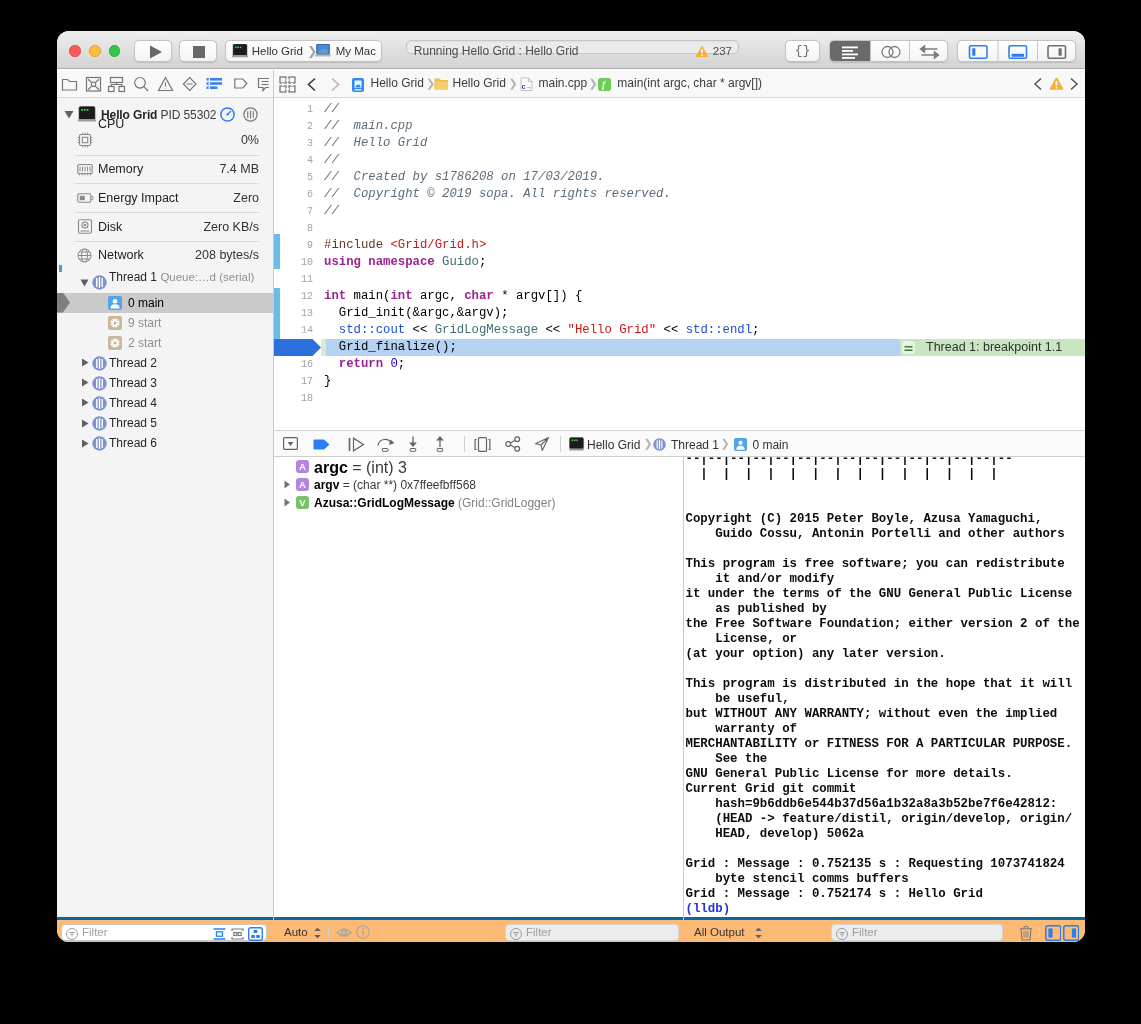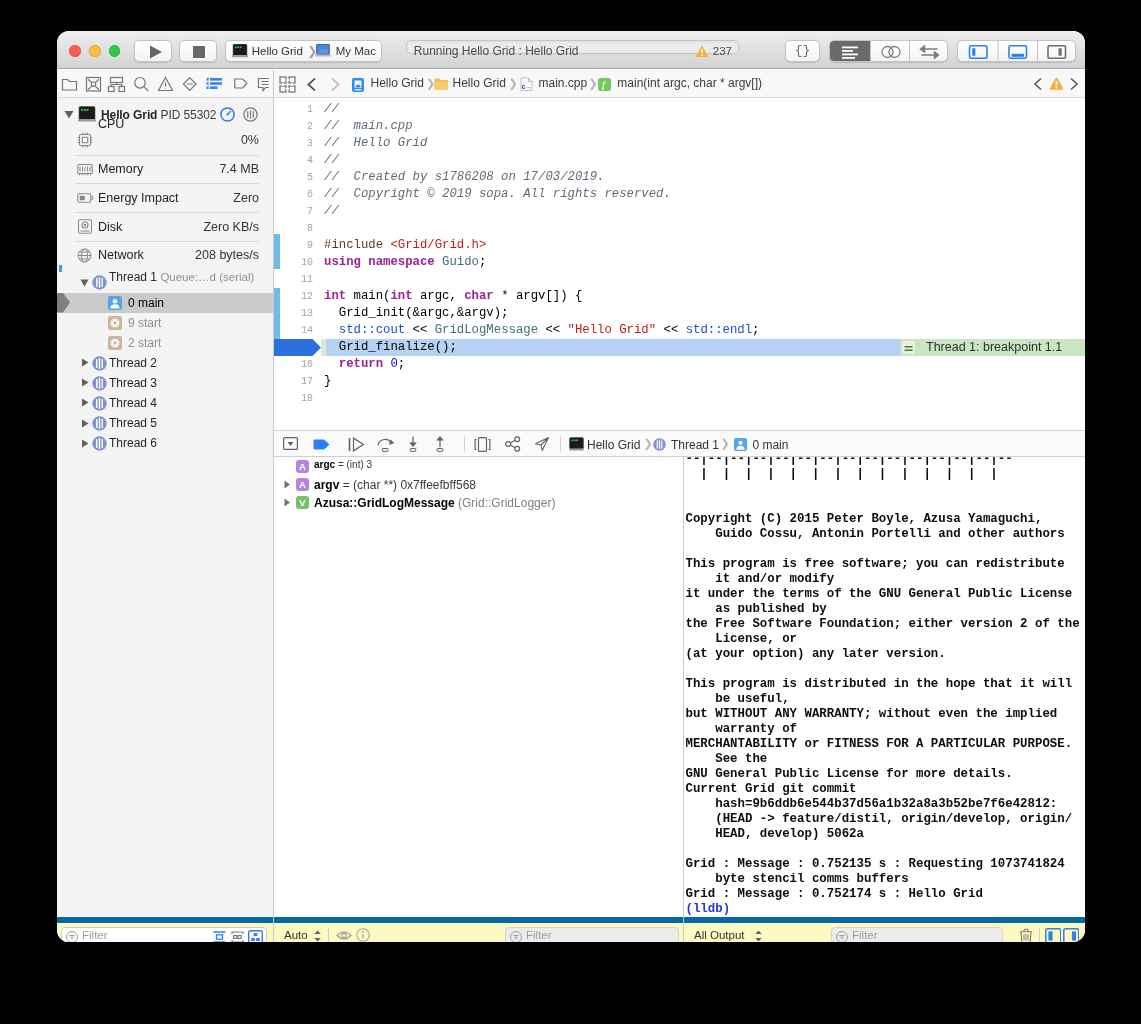--- a/index.html
+++ b/index.html
@@ -8,21 +8,21 @@
 #titlebar{position:absolute;left:0;top:0;width:1028px;height:38px;background:linear-gradient(#eeeeee,#dfdfdf 55%,#d3d3d3);border-bottom:1px solid #acacac}
 .tbtn{position:absolute;top:8.5px;height:22px;background:linear-gradient(#ffffff,#f3f3f3);border:1px solid #c3c3c3;border-radius:5px;box-shadow:0 0.5px 1px rgba(0,0,0,.12)}
 #navrow{position:absolute;left:0;top:39px;width:1028px;height:28px;background:#f8f8f8;border-bottom:1px solid #d8d8d8}
 #sidebar{position:absolute;left:0;top:67px;width:216px;height:819px;background:#f4f4f4;font-size:12px;color:#262626}
 #sidediv{position:absolute;left:216px;top:39px;width:1px;height:872px;background:#c9c9c9}
 #editor{position:absolute;left:217px;top:67px;width:811px;height:332px;background:#fff;overflow:hidden}
 #debugbar{position:absolute;left:217px;top:399px;width:811px;height:27px;background:#fafafa;border-top:1px solid #d4d4d4;border-bottom:1px solid #cfcfcf}
 #varspane{position:absolute;left:217px;top:426px;width:409px;height:460px;background:#fff;overflow:hidden}
 #paneldiv{position:absolute;left:626px;top:426px;width:1px;height:485px;background:#c9c9c9}
 #console{position:absolute;left:627px;top:426px;width:401px;height:460px;background:#fff;overflow:hidden}
-#botbar{position:absolute;left:0;top:886px;width:1028px;height:37px;background:#fef9c3;border-top:6px solid #0369a1}
+#botbar{position:absolute;left:0;top:886px;width:1028px;height:37px;background:#fdba74;border-top:3px solid #0369a1}
 .sep{position:absolute;left:18px;width:184px;height:1px;background:#d9d9d9}
 .statval{position:absolute;right:14px;font-size:12.5px;color:#333;text-align:right}
 .statlbl{position:absolute;left:41px;font-size:12.5px;color:#222}
 .crumb{position:absolute;top:0;height:28px;line-height:27px;font-size:12px;color:#3c3c3c;white-space:nowrap}
 .chev{position:absolute;top:0;height:28px;line-height:27px;font-size:11px;color:#b4b4b4}
 pre{font-family:"Liberation Mono",monospace}
 #code{position:absolute;font-size:12.3px;line-height:17px;color:#000;white-space:pre}
 .lnum{position:absolute;left:0;width:39px;height:17px;line-height:17px;text-align:right;font-family:"Liberation Mono",monospace;font-size:10px;color:#a3a3a3}
 .kw{color:#9b2393;font-weight:bold}
 .cm{color:#5d6c79;font-style:italic}
@@ -480,21 +480,21 @@
     <span class="abs" style="left:446.5px;top:5.5px;font-size:11px;color:#b4b4b4">❯</span>
     <svg class="abs" style="left:460.2px;top:6.5px" width="13" height="13">
         <rect width="13" height="13" rx="2" fill="#52a5e9"></rect>
         <circle cx="6.5" cy="4.8" r="2.1" fill="#fff"></circle>
         <path d="M2.3 11.7 Q2.3 7.7 6.5 7.7 Q10.7 7.7 10.7 11.7 Z" fill="#fff"></path>
       </svg>
     <span class="abs" style="left:478.4px;top:6.5px;font-size:12px;color:#333">0 main</span>
   </div>
   <div id="varspane">
     <div class="abs" style="left:22px;top:2.5px;width:13px;height:13px;background:#b584e0;border-radius:3px;text-align:center;line-height:13px;font-size:9.5px;font-weight:bold;color:#fff">A</div>
-    <span class="abs" style="left:40px;top:2px;font-size:10px;color:#3a3a3a"><b style="color:#000">argc</b> = (int) 3</span>
+    <span class="abs" style="left:40px;top:2px;font-size:16px;color:#3a3a3a"><b style="color:#000">argc</b> = (int) 3</span>
     <svg class="abs" style="left:9px;top:23px" width="8" height="9">
         <polygon points="1.5,0.5 7,4.5 1.5,8.5" fill="#737373"></polygon>
       </svg>
     <div class="abs" style="left:22px;top:21px;width:13px;height:13px;background:#b584e0;border-radius:3px;text-align:center;line-height:13px;font-size:9.5px;font-weight:bold;color:#fff">A</div>
     <span class="abs" style="left:40px;top:20.5px;font-size:12px;color:#3a3a3a"><b style="color:#000">argv</b> = (char **) 0x7ffeefbff568</span>
     <svg class="abs" style="left:9px;top:41px" width="8" height="9">
         <polygon points="1.5,0.5 7,4.5 1.5,8.5" fill="#737373"></polygon>
       </svg>
     <div class="abs" style="left:22px;top:39px;width:13px;height:13px;background:#77c368;border-radius:3px;text-align:center;line-height:13px;font-size:9.5px;font-weight:bold;color:#fff">V</div>
     <span class="abs" style="left:40px;top:38.5px;font-size:12px;color:#808080"><b style="color:#000">Azusa::GridLogMessage</b> (Grid::GridLogger)</span>

